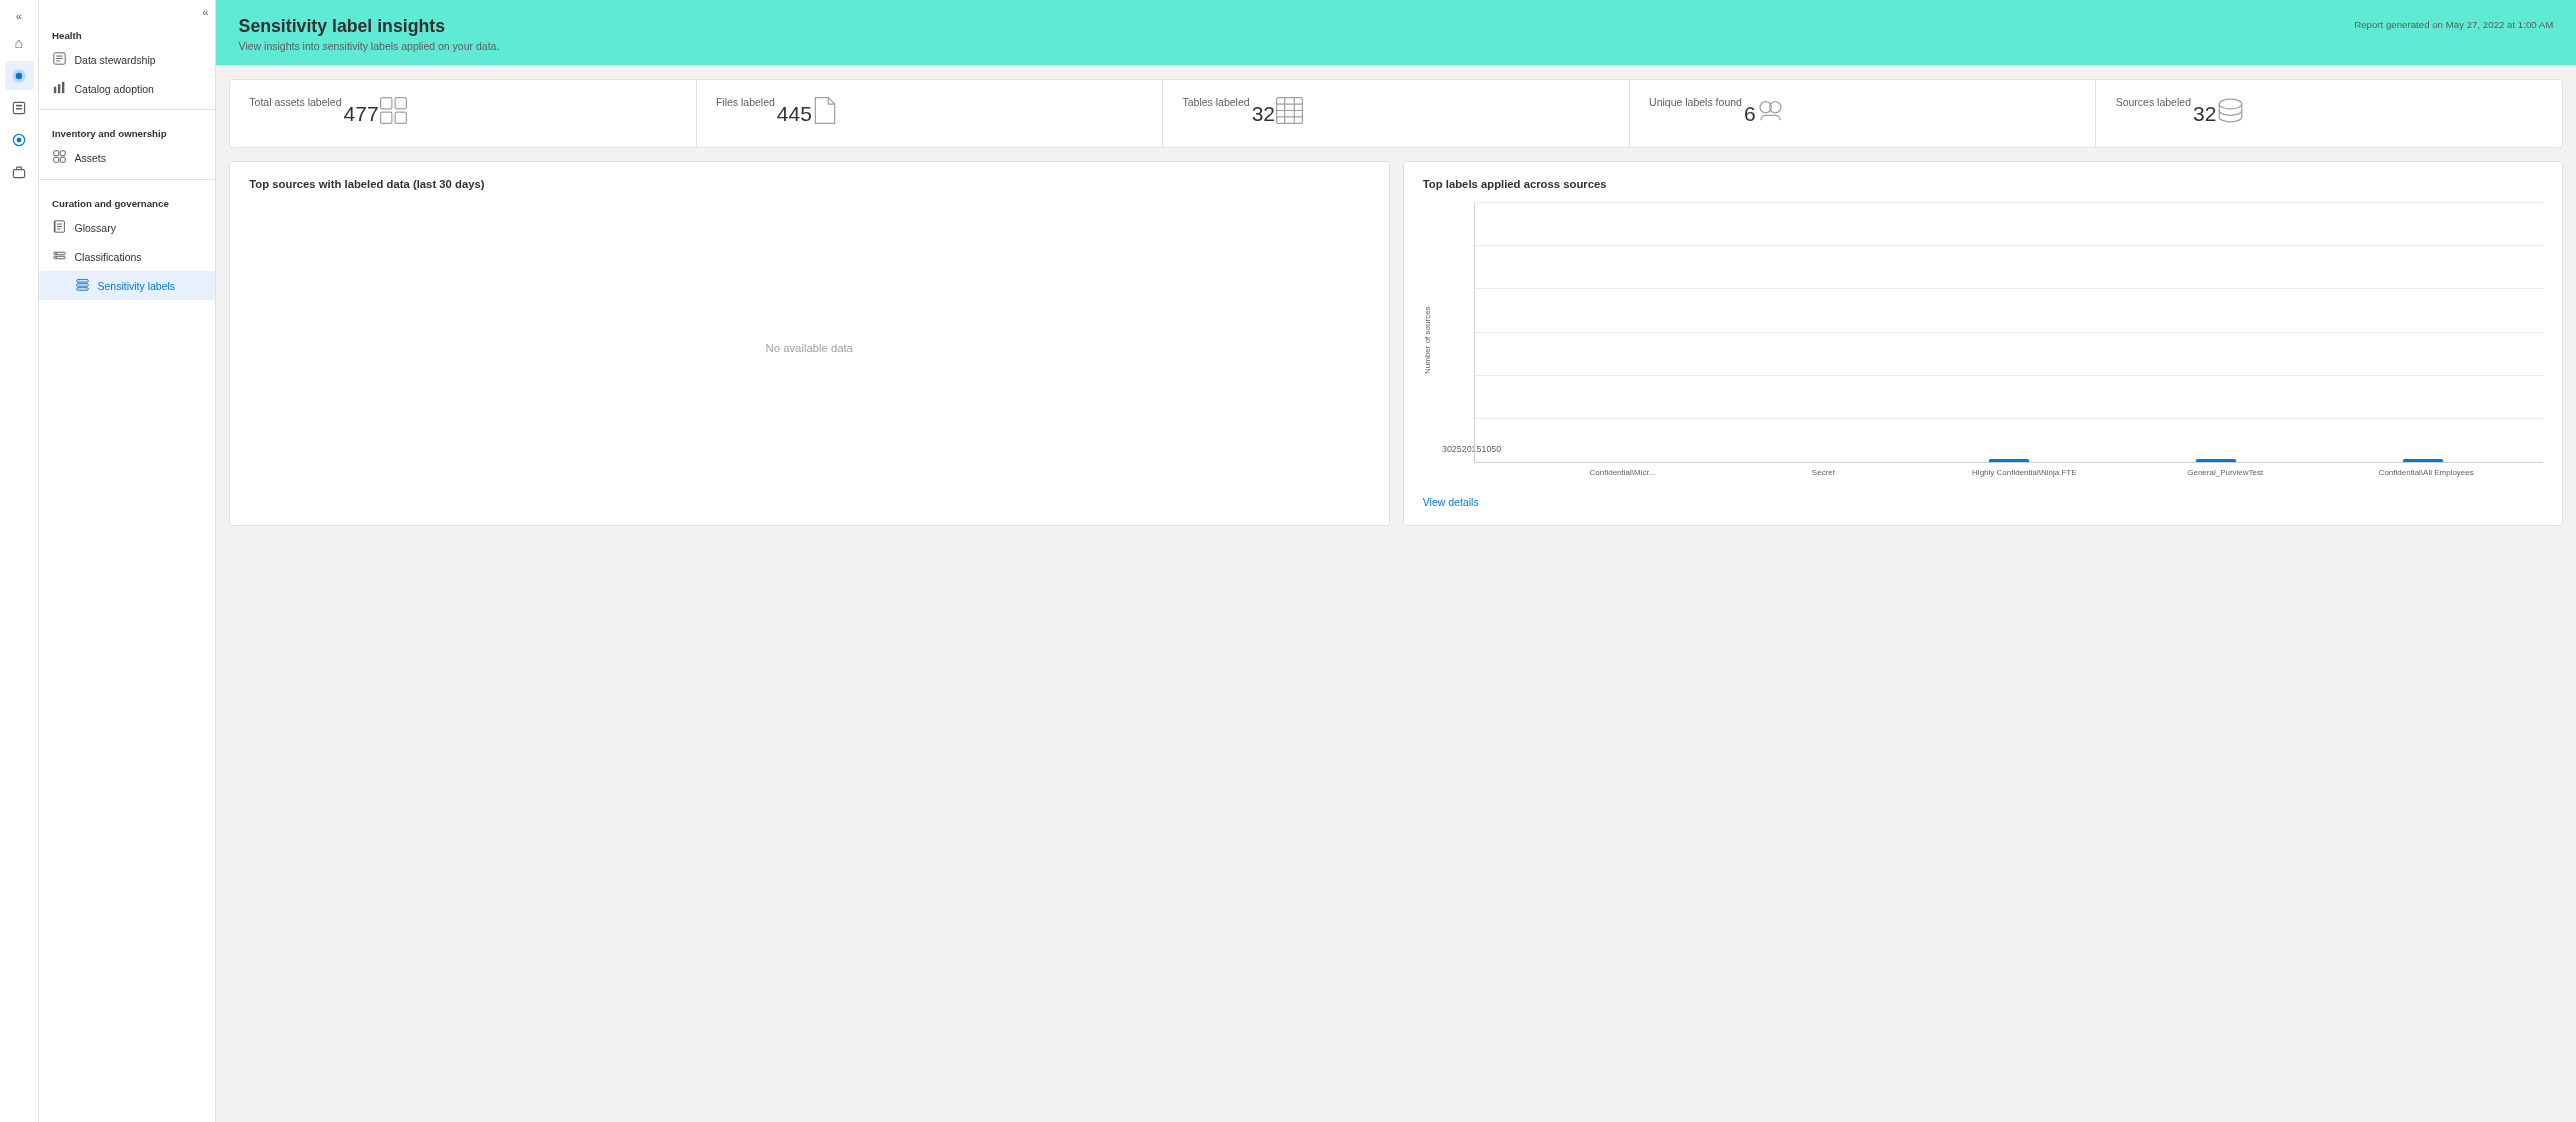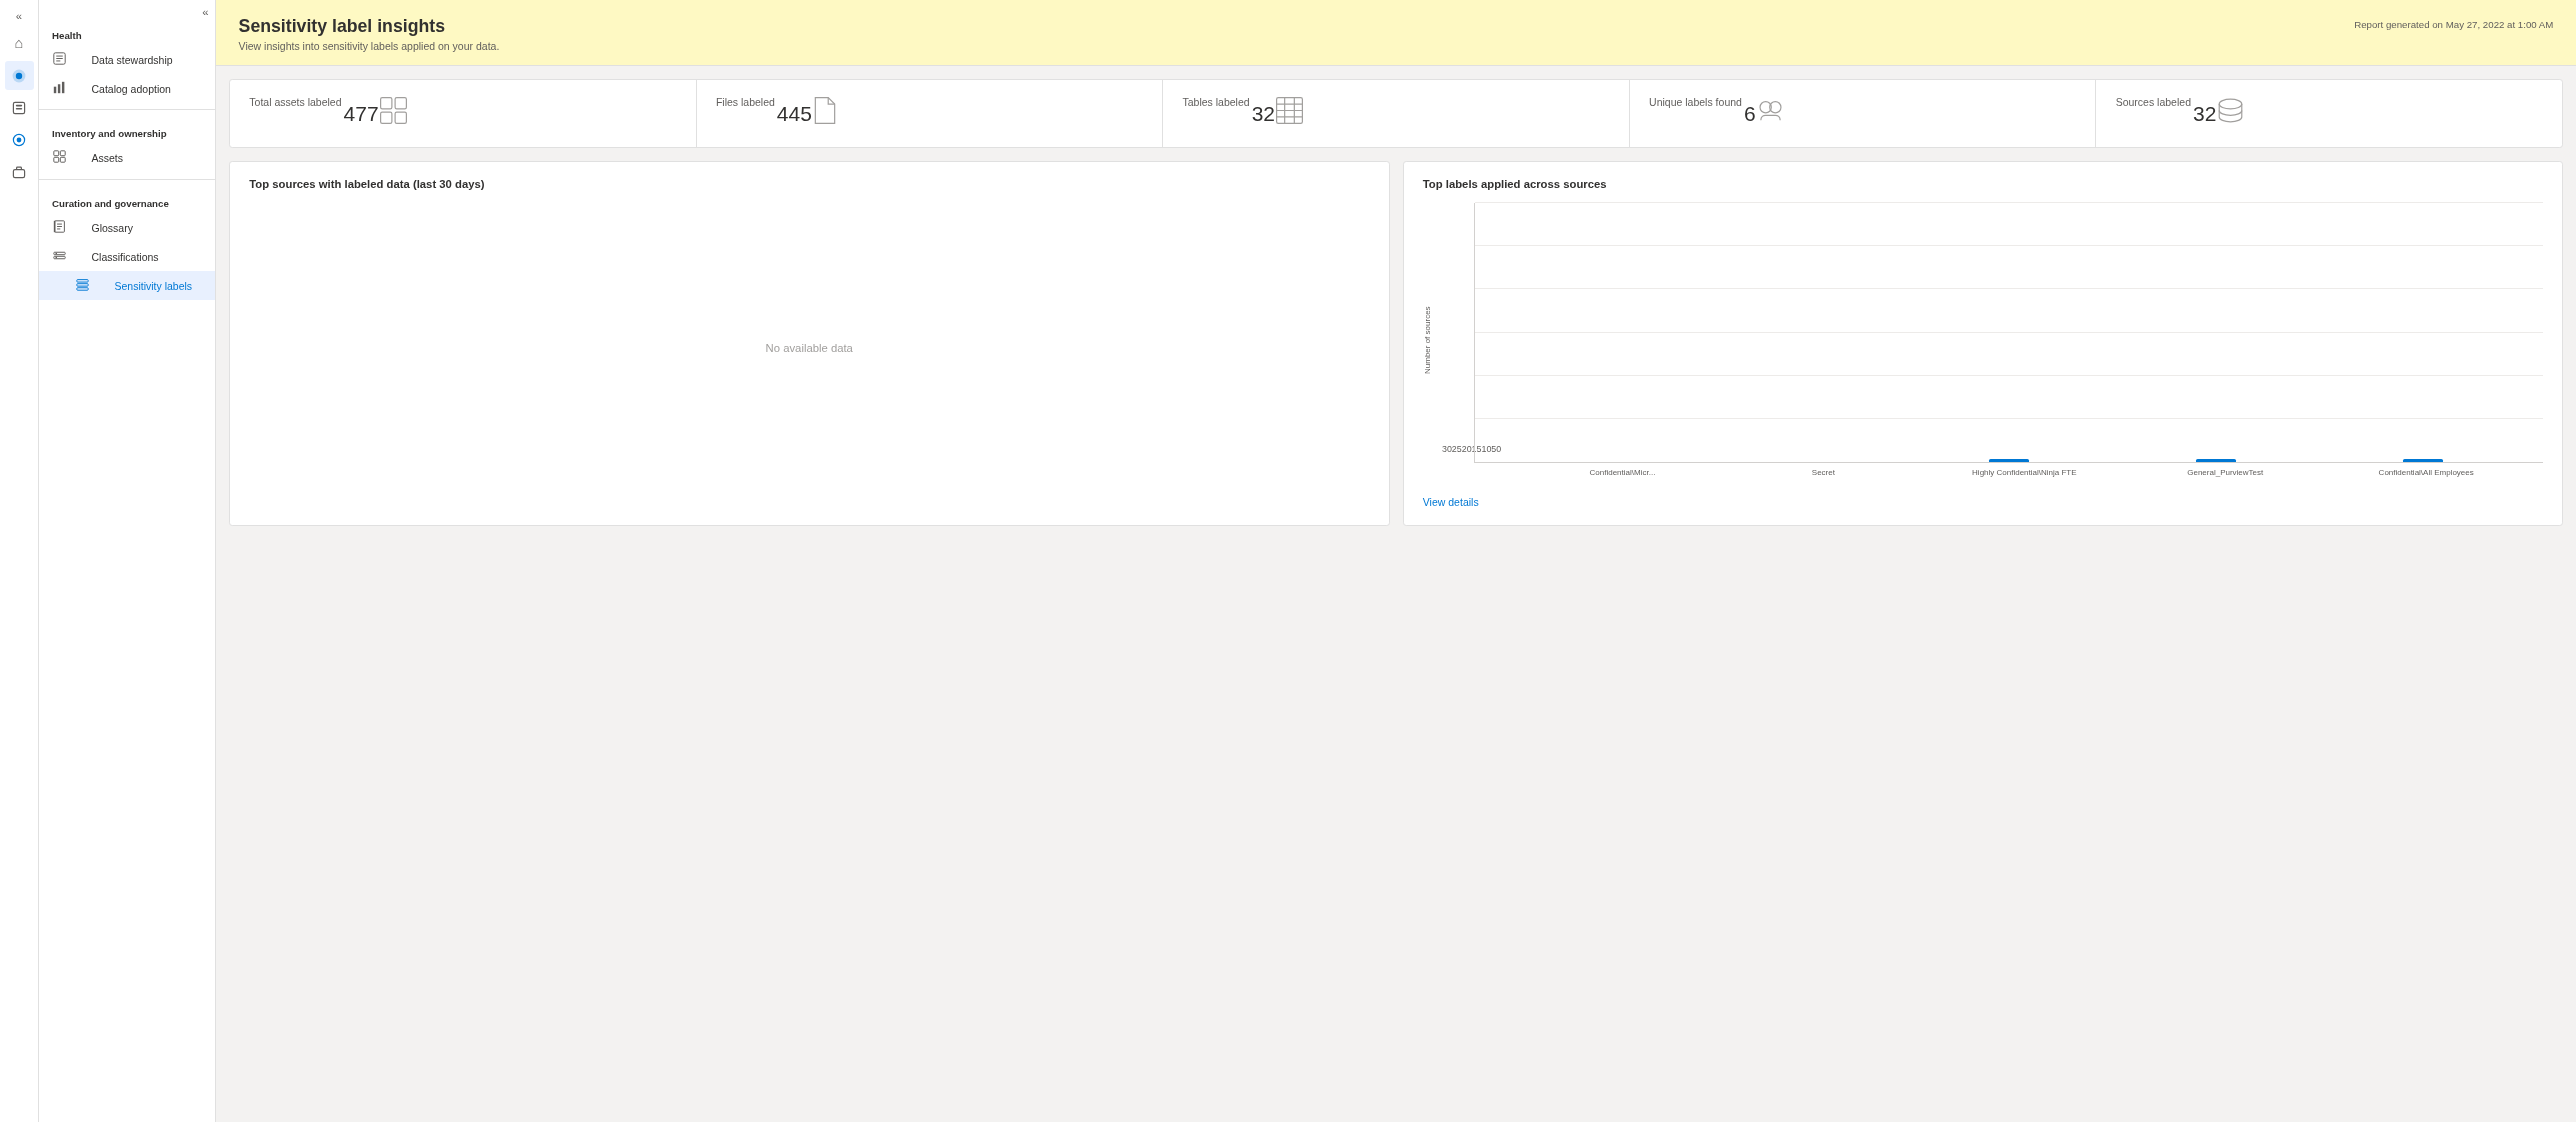--- a/index.html
+++ b/index.html
@@ -62,41 +62,41 @@
     }
     .sidebar-section-header {
       font-size: 9.7px;
       font-weight: 700;
       color: #323130;
       padding: 11.3px 13px 4.8px 13px;
     }
     .sidebar-item {
       display: flex;
       align-items: center;
-      gap: 25px;
+      gap: 8px;
       padding: 6.4px 13px;
       cursor: pointer;
       font-size: 10.5px;
       color: #323130;
       border-radius: 0;
     }
     .sidebar-item.active { background: #e8f0fe; color: #0078d4; font-weight: 400; padding-left: 36px; }
     .sidebar-item-icon { font-size: 12px; width: 14.5px; text-align: center; flex-shrink: 0; }
     .sidebar-divider { border: none; border-top: 0.8px solid #e0e0e0; margin: 6.4px 0; }
 
     
     .main {
       flex: 1;
       display: flex;
       flex-direction: column;
       overflow-y: auto;
       background: #f3f2f1;
     }
     .main-header {
-      background: #fef9c3;
+      background: #5eead4;
       padding: 16px 22.6px 13px 22.6px;
       border-bottom: 0.8px solid #e0e0e0;
       display: flex;
       justify-content: space-between;
       align-items: flex-start;
     }
     .main-title {
       font-size: 17.7px;
       font-weight: 600;
       color: #323130;

